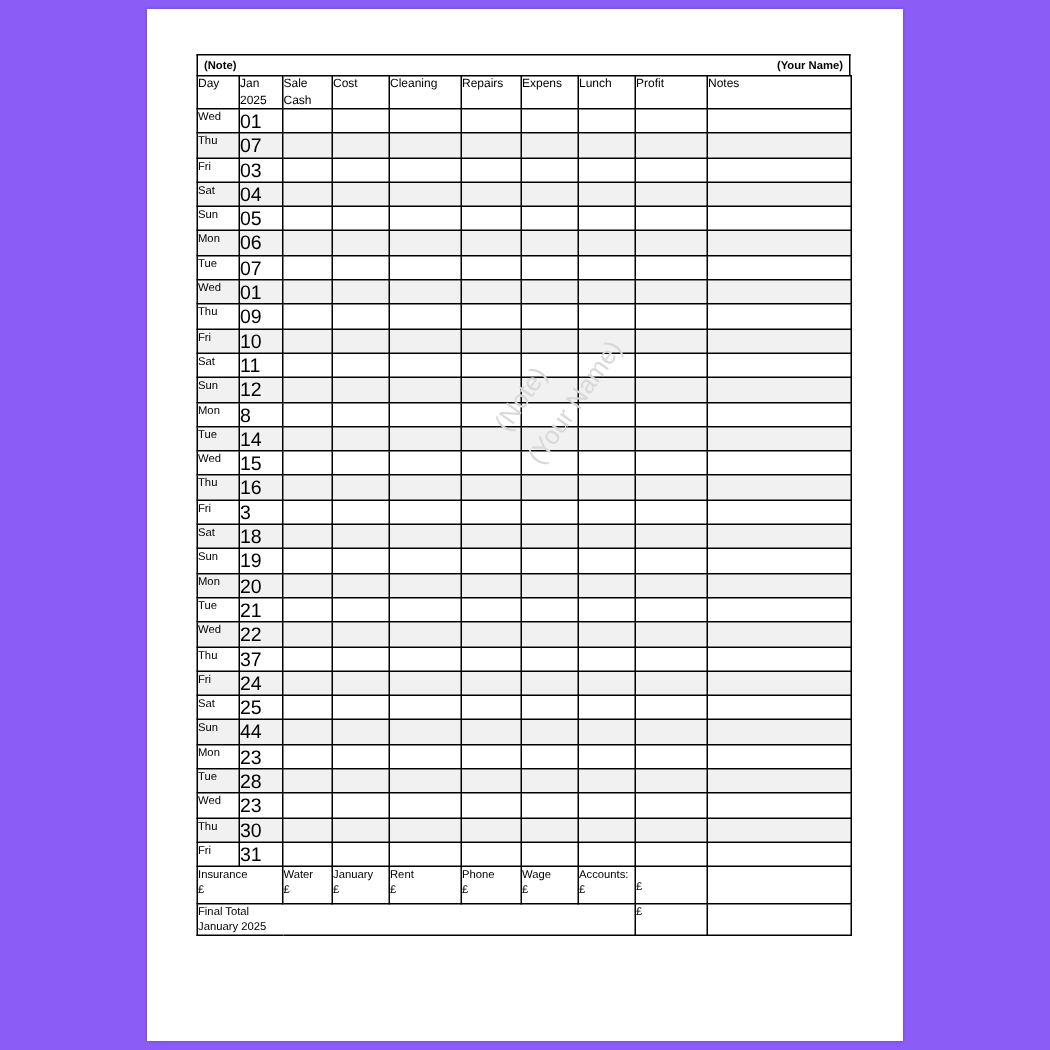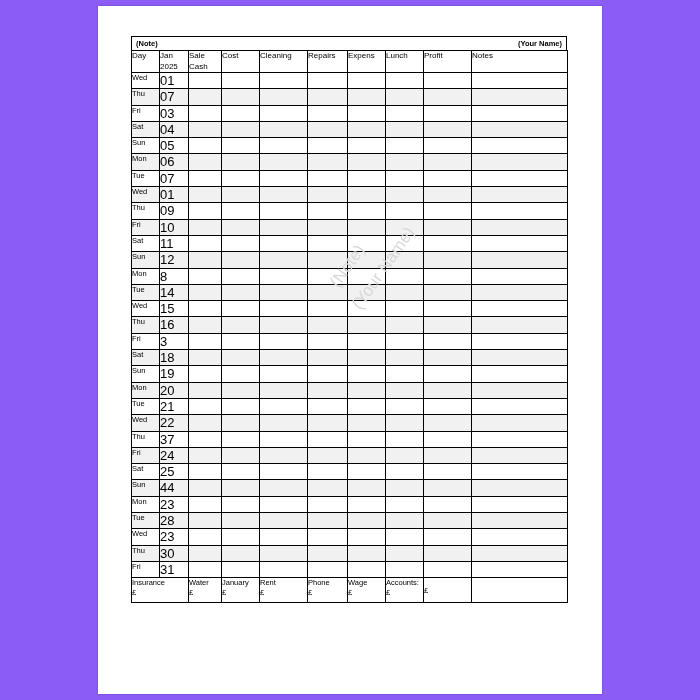--- a/index.html
+++ b/index.html
@@ -540,20 +540,25 @@
               <td class="expcell" colspan="2"><span>Insurance</span><span class="p">£</span></td>
               <td class="expcell"><span>Water</span><span class="p">£</span></td>
               <td class="expcell"><span>January</span><span class="p">£</span></td>
               <td class="expcell"><span>Rent</span><span class="p">£</span></td>
               <td class="expcell"><span>Phone</span><span class="p">£</span></td>
               <td class="expcell"><span>Wage</span><span class="p">£</span></td>
               <td class="expcell"><span>Accounts:</span><span class="p">£</span></td>
               <td class="poundcell" style="padding-top: 8px;">£</td>
               <td></td>
             </tr>
+            <tr>
+              <td class="totlabel" colspan="8"><span>Final Total</span><span class="sub" style="font-weight: normal;">January 2025</span></td>
+              <td class="poundcell">£</td>
+              <td></td>
+            </tr>
           </tfoot>
       </table>
 
       <div id="watermark">
         <div id="wm1">(Note)</div>
         <div id="wm2">(Your Name)</div>
       </div>
 
     </div>
   </div>

